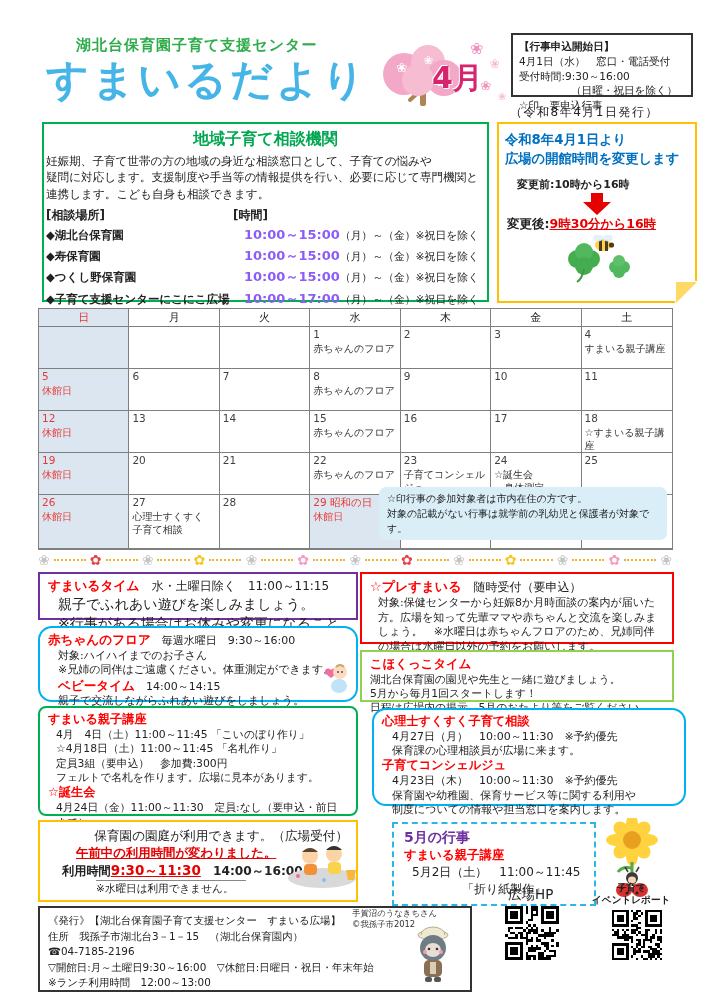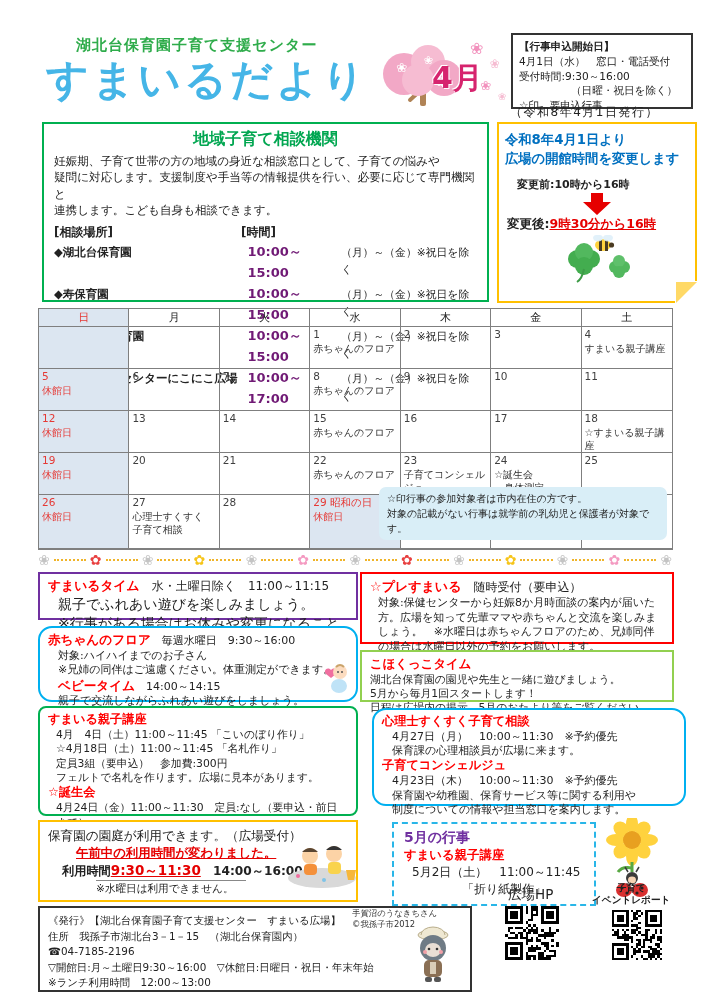--- a/index.html
+++ b/index.html
@@ -7,35 +7,35 @@
         font-family:"DejaVu Sans",sans-serif;color:#222;overflow:hidden;}
   .abs{position:absolute;box-sizing:border-box;}
   .pre{white-space:pre-line;}
 
   
   .hd-sub{left:76px;top:36px;font-size:15px;font-weight:bold;color:#2fac4b;letter-spacing:1px;}
   .hd-title{left:46px;top:52px;font-size:42px;font-weight:bold;color:#45b5e7;letter-spacing:3px;}
   .blossom{left:372px;top:38px;width:140px;height:76px;}
   .month{left:432px;top:58px;font-size:30px;font-weight:bold;color:#d6246e;
          text-shadow:1px 1px 0 #fff,-1px -1px 0 #fff;}
-  .apply{left:511px;top:33px;width:182px;height:76px;border:2px solid #333;
+  .apply{left:511px;top:33px;width:182px;height:64px;border:2px solid #333;
          padding:4px 6px;font-size:10.6px;line-height:1.4;}
   .apply .t{font-weight:bold;}
   .apply .ind{margin-left:52px;}
   .issue{left:510px;top:104px;font-size:12px;letter-spacing:1.5px;}
 
   
-  .consult{left:42px;top:122px;width:447px;height:180px;border:2px solid #00b050;padding:5px 10px;}
+  .consult{left:42px;top:122px;width:447px;height:180px;border:2px solid #00b050;padding:5px 2px;}
   .consult .title{text-align:center;color:#00a650;font-size:16px;font-weight:bold;margin-bottom:3px;}
   .consult .body{font-size:11.6px;line-height:1.42;}
   .consult .cols{display:flex;font-weight:bold;font-size:12px;margin-top:5px;}
   .consult .cols .c2{margin-left:128px;}
   .crow{display:flex;align-items:baseline;font-size:11.5px;line-height:1.62;}
   .crow .pl{font-weight:bold;width:198px;}
-  .crow .tm{color:#701a75;font-weight:bold;font-size:13px;width:96px;}
+  .crow .tm{color:#8b5cf6;font-weight:bold;font-size:13px;width:96px;}
   .crow .nt{font-size:10.8px;}
 
   
   .hours{left:497px;top:122px;width:200px;height:181px;border:2px solid #ffc000;padding:7px 6px;}
   .hours .head{color:#0070c0;font-weight:bold;font-size:13.3px;line-height:1.4;}
   .hours .before{font-weight:bold;font-size:11px;margin:9px 0 1px 12px;}
   .hours .arrow{display:block;margin:1px auto;}
   .hours .after{font-weight:bold;font-size:12.5px;margin-left:2px;}
   .hours .after .v{color:#e60000;text-decoration:underline;}
   .hours .clover{display:block;margin:2px auto 0;}
@@ -76,21 +76,21 @@
   .baby .l{font-size:11px;line-height:1.32;}
   .baby .ttl-red{font-size:12.6px;}
   .baby .ind{margin-left:10px;}
   .baby-icon{position:absolute;right:6px;bottom:6px;}
 
   .kouza{left:38px;top:706px;width:320px;height:110px;border:2px solid #00b050;border-radius:8px;}
   .kouza .l{font-size:10.8px;line-height:1.33;margin-left:8px;}
   .kouza .ttl-red{font-size:12.2px;line-height:1.3;}
 
   .garden{left:38px;top:820px;width:320px;height:82px;border:2px solid #ffc000;}
-  .garden .l1{font-size:12.6px;margin-top:2px;}
+  .garden .l1{font-size:12.6px;margin-top:2px;text-align:right;}
   .garden .l2{color:#e60000;font-weight:bold;font-size:12.4px;text-decoration:underline;margin-left:28px;}
   .garden .l3{font-size:12.2px;font-weight:bold;margin-left:14px;}
   .garden .l3 .rv{color:#e60000;font-size:13.5px;text-decoration:underline;}
   .garden .l4{font-size:10.6px;margin-left:48px;border-top:1px solid #888;width:150px;padding-top:1px;}
   .kids-icon{position:absolute;right:-4px;top:16px;}
 
   .footerbx{left:38px;top:906px;width:434px;height:86px;border:2px solid #333;
             padding:5px 8px;font-size:10.4px;line-height:1.5;}
   .mascot-cap{left:352px;top:908px;font-size:8.4px;line-height:1.3;color:#333;}
   .mascot{left:408px;top:926px;}

